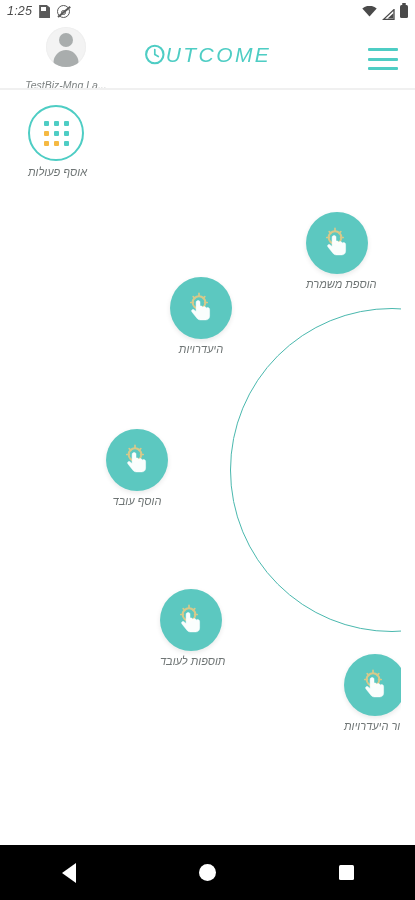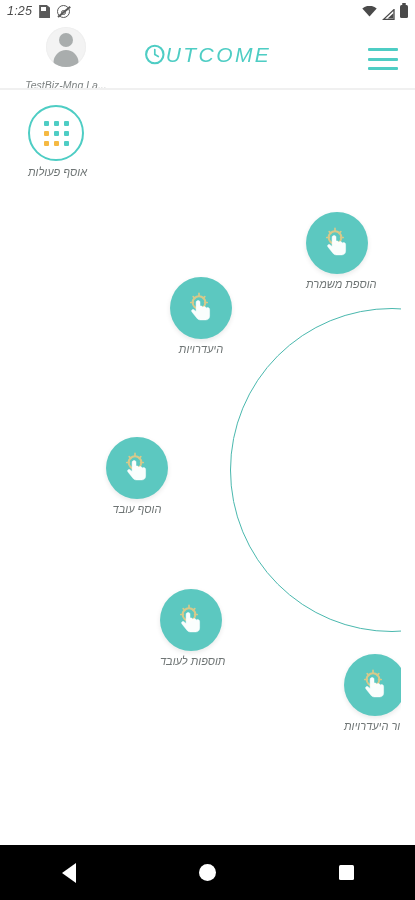--- a/index.html
+++ b/index.html
@@ -211,21 +211,21 @@
         <div class="node-fab" style="left: 170px; top: 187px;">
           <div class="fab" style="background: rgb(92, 200, 192);">
             <svg width="34" height="34" viewBox="0 0 34 34">
               <circle cx="15" cy="11.5" r="6.3" fill="none" stroke="#d8c98a" stroke-width="2"></circle>
               <path d="M15 2.4 L15 5.1 M23.2 11.5 L20.6 11.5 M6.8 11.5 L9.4 11.5 M20.8 5.7 L19.1 7.4 M9.2 5.7 L10.9 7.4" stroke="#d8c98a" stroke-width="1.7" stroke-linecap="round" fill="none"></path>
               <path d="M14.2 9.5 C12.9 9.5 12.1 10.4 12.1 11.6 L12.1 20.6 L10.2 18.9 C9.3 18.1 8.1 18.4 7.7 19.3 C7.4 20 7.7 20.6 8.2 21.2 L13 27.2 C13.8 28.2 14.9 28.9 16.4 28.9 L21.8 28.9 C24.1 28.9 25.6 27.4 25.6 25.1 L25.6 18.6 C25.6 17.4 24.8 16.6 23.6 16.6 C23 16.6 22.5 16.8 22.2 17.2 C22 16.2 21.3 15.6 20.3 15.6 C19.6 15.6 19.1 15.9 18.7 16.3 C18.4 15.4 17.7 14.9 16.8 14.9 C16.5 14.9 16.2 14.9 16 15 L16 11.6 C16 10.4 15.5 9.5 14.2 9.5 Z" fill="#ffffff" fill-opacity="0.97" stroke="#ffffff" stroke-width="0.5"></path>
             </svg>
           </div>
           <div class="node-label">היעדרויות</div>
         </div>
-        <div class="node-fab" style="left: 106px; top: 347px;">
+        <div class="node-fab" style="left: 106px; top: 339px;">
           <div class="fab" style="background: rgb(92, 200, 192);">
             <svg width="34" height="34" viewBox="0 0 34 34">
               <circle cx="15" cy="11.5" r="6.3" fill="none" stroke="#d8c98a" stroke-width="2"></circle>
               <path d="M15 2.4 L15 5.1 M23.2 11.5 L20.6 11.5 M6.8 11.5 L9.4 11.5 M20.8 5.7 L19.1 7.4 M9.2 5.7 L10.9 7.4" stroke="#d8c98a" stroke-width="1.7" stroke-linecap="round" fill="none"></path>
               <path d="M14.2 9.5 C12.9 9.5 12.1 10.4 12.1 11.6 L12.1 20.6 L10.2 18.9 C9.3 18.1 8.1 18.4 7.7 19.3 C7.4 20 7.7 20.6 8.2 21.2 L13 27.2 C13.8 28.2 14.9 28.9 16.4 28.9 L21.8 28.9 C24.1 28.9 25.6 27.4 25.6 25.1 L25.6 18.6 C25.6 17.4 24.8 16.6 23.6 16.6 C23 16.6 22.5 16.8 22.2 17.2 C22 16.2 21.3 15.6 20.3 15.6 C19.6 15.6 19.1 15.9 18.7 16.3 C18.4 15.4 17.7 14.9 16.8 14.9 C16.5 14.9 16.2 14.9 16 15 L16 11.6 C16 10.4 15.5 9.5 14.2 9.5 Z" fill="#ffffff" fill-opacity="0.97" stroke="#ffffff" stroke-width="0.5"></path>
             </svg>
           </div>
           <div class="node-label">הוסף עובד</div>
         </div>
         <div class="node-fab" style="left: 160px; top: 499px;">

